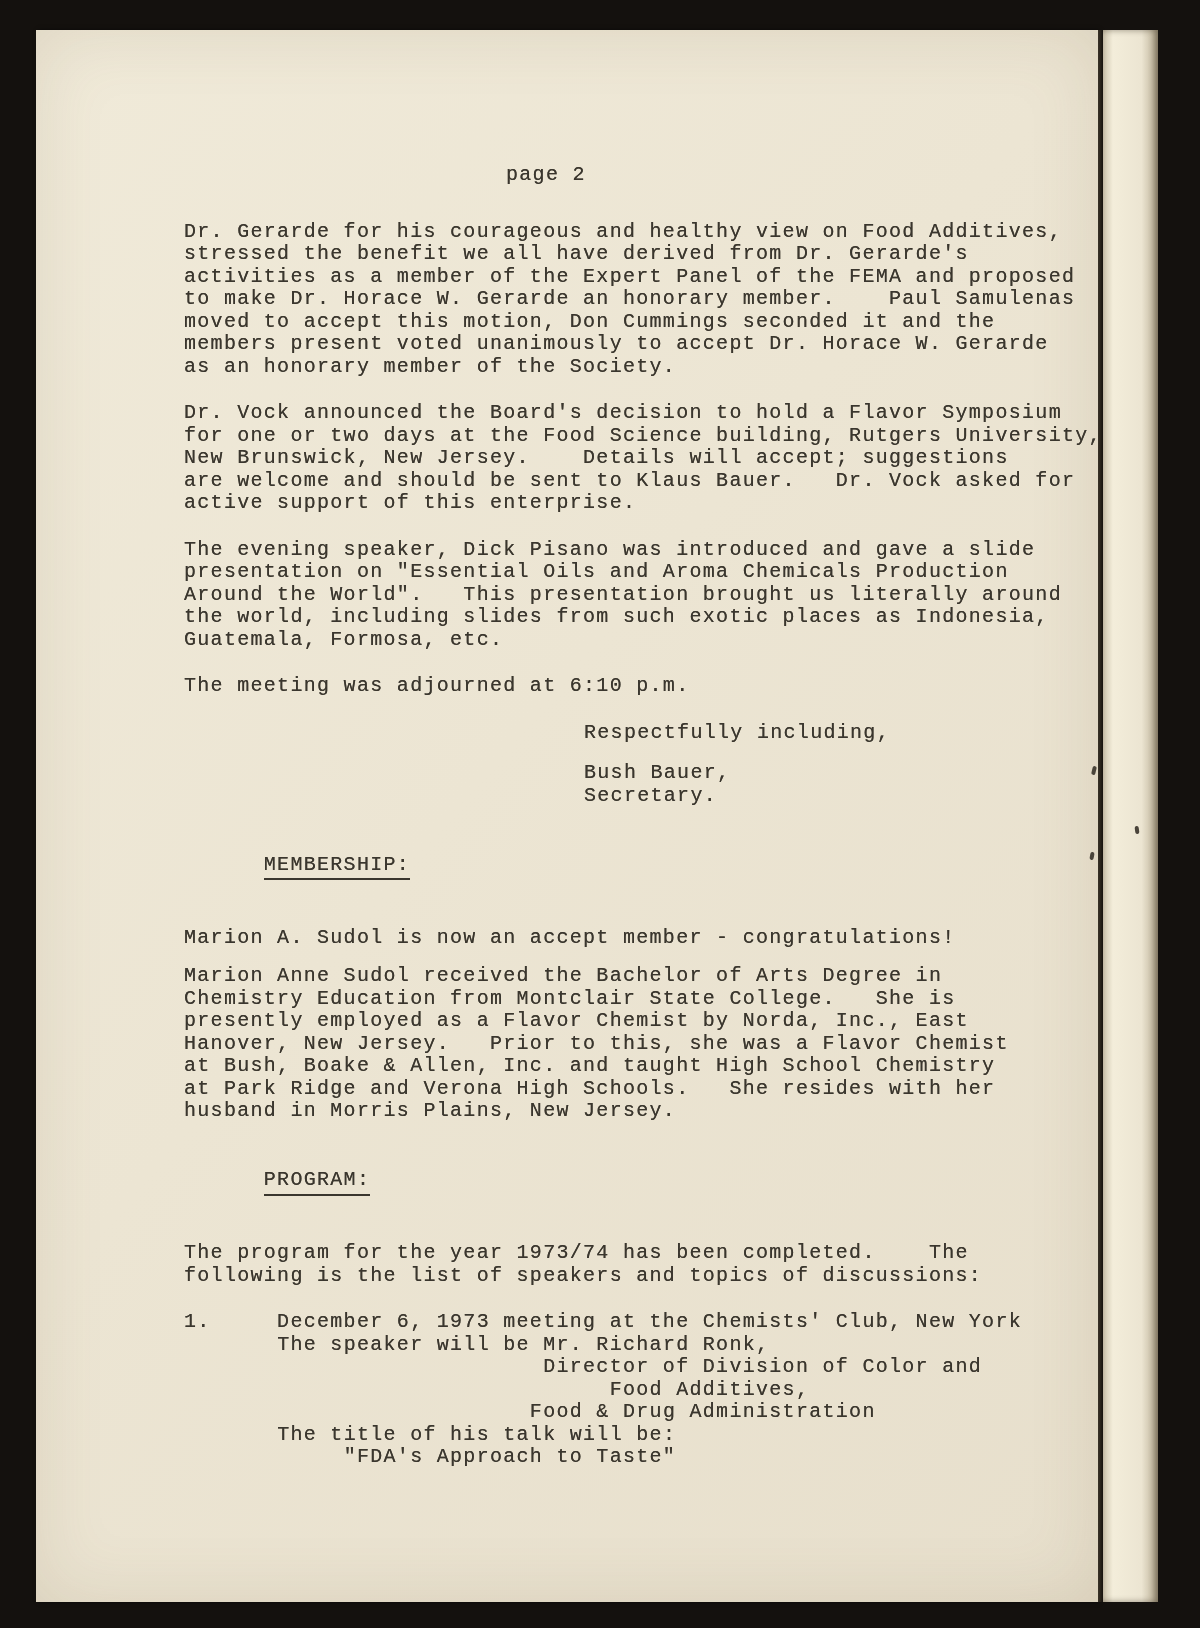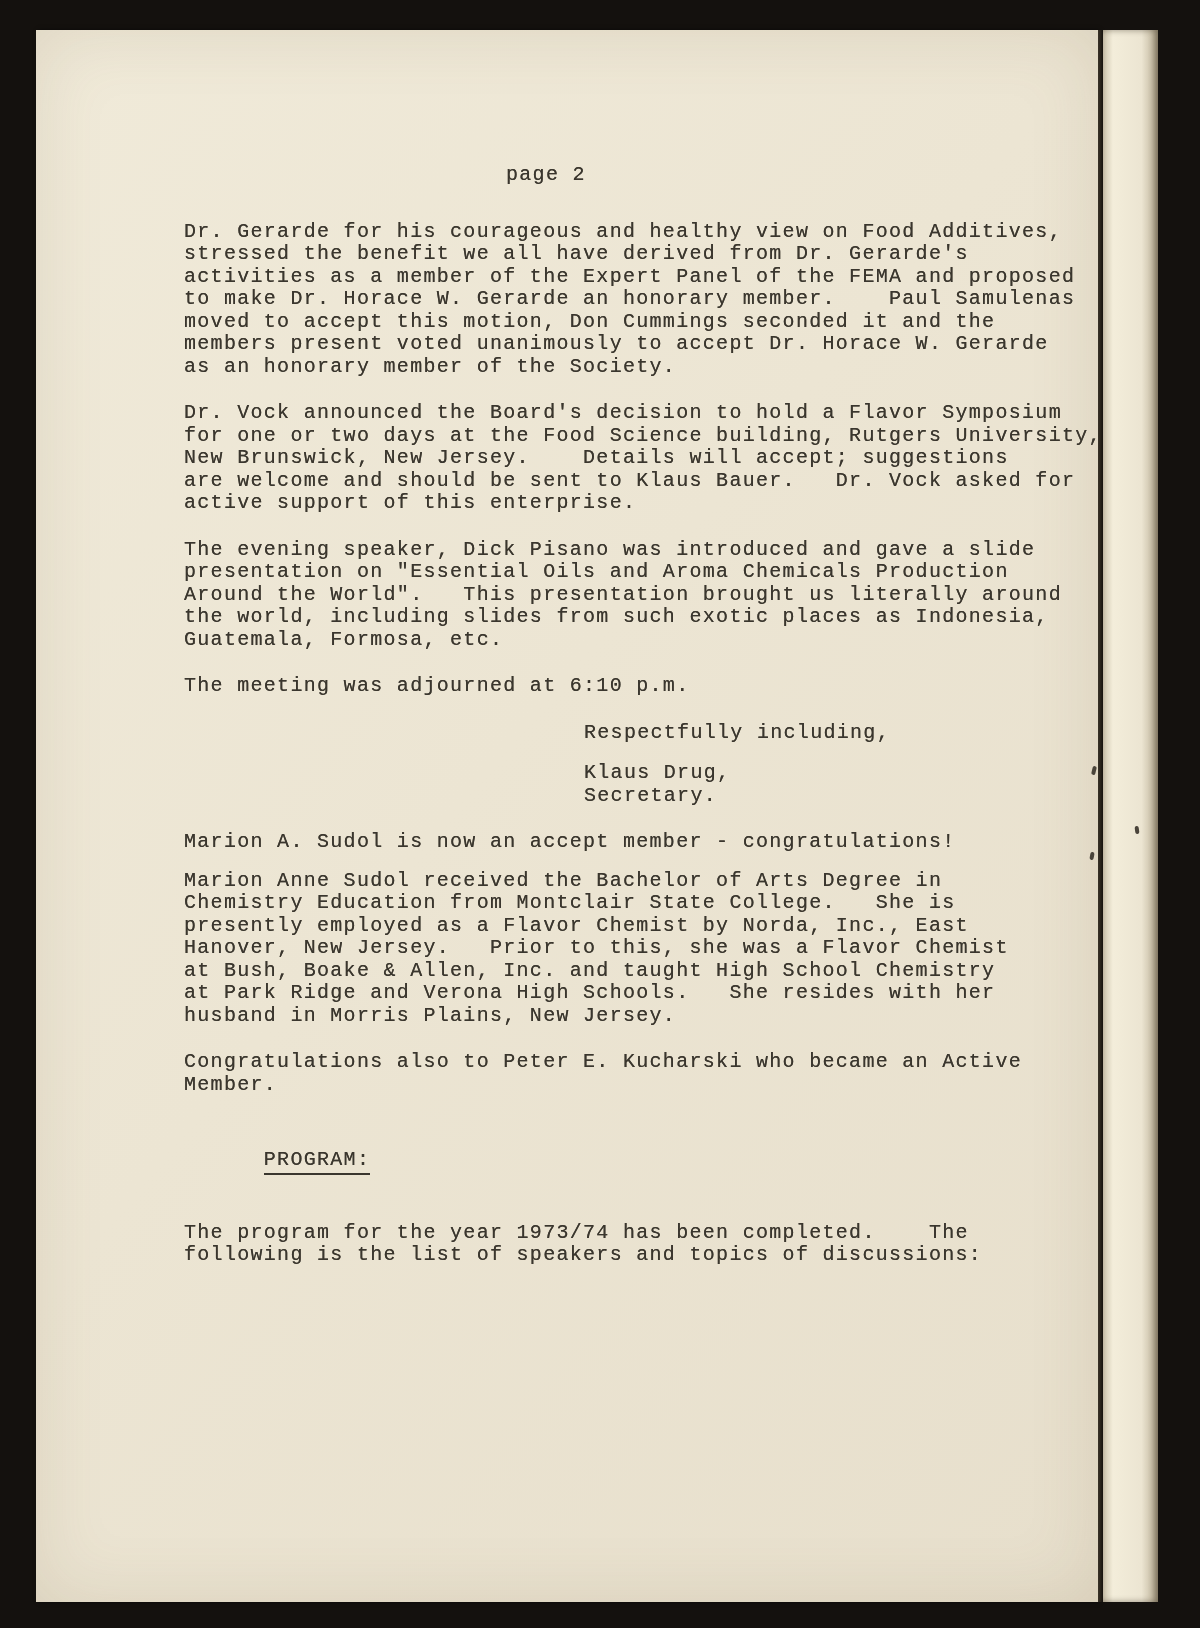--- a/index.html
+++ b/index.html
@@ -120,45 +120,53 @@
     <div class="block">The evening speaker, Dick Pisano was introduced and gave a slide
 presentation on "Essential Oils and Aroma Chemicals Production
 Around the World".   This presentation brought us literally around
 the world, including slides from such exotic places as Indonesia,
 Guatemala, Formosa, etc.</div>
 
     <div class="block">The meeting was adjourned at 6:10 p.m.</div>
 
     <div class="block sig-indent closing-line">Respectfully including,</div>
 
-    <div class="block sig-indent">Klaus Drug,
+    <div class="block sig-indent">Bush Bauer,
 Secretary.</div>
 
+    <div class="block heading">
+      <span class="underlined">MEMBERSHIP:</span>
+    </div>
 
     <div class="block tight">Marion A. Sudol is now an accept member - congratulations!</div>
 
     <div class="block">Marion Anne Sudol received the Bachelor of Arts Degree in
 Chemistry Education from Montclair State College.   She is
 presently employed as a Flavor Chemist by Norda, Inc., East
 Hanover, New Jersey.   Prior to this, she was a Flavor Chemist
 at Bush, Boake &amp; Allen, Inc. and taught High School Chemistry
 at Park Ridge and Verona High Schools.   She resides with her
 husband in Morris Plains, New Jersey.</div>
 
-    <div class="block roomy">Congratulations also to Peter E. Kucharski who became an Active
-Member.</div>
 
 
     <div class="block heading">
       <span class="underlined">PROGRAM:</span>
     </div>
 
     <div class="block">The program for the year 1973/74 has been completed.    The
 following is the list of speakers and topics of discussions:</div>
 
+    <div class="block">1.     December 6, 1973 meeting at the Chemists' Club, New York
+       The speaker will be Mr. Richard Ronk,
+                           Director of Division of Color and
+                                Food Additives,
+                          Food &amp; Drug Administration
+       The title of his talk will be:
+            "FDA's Approach to Taste"</div>
 
   </div>
 
   <div class="ink-speck speck-1"></div>
   <div class="ink-speck speck-2"></div>
 </div>
 
 <div class="gutter-shadow"></div>
 <div class="adjacent-page">
   <div class="ink-speck speck-3" style="left:32px; top:796px;"></div>

